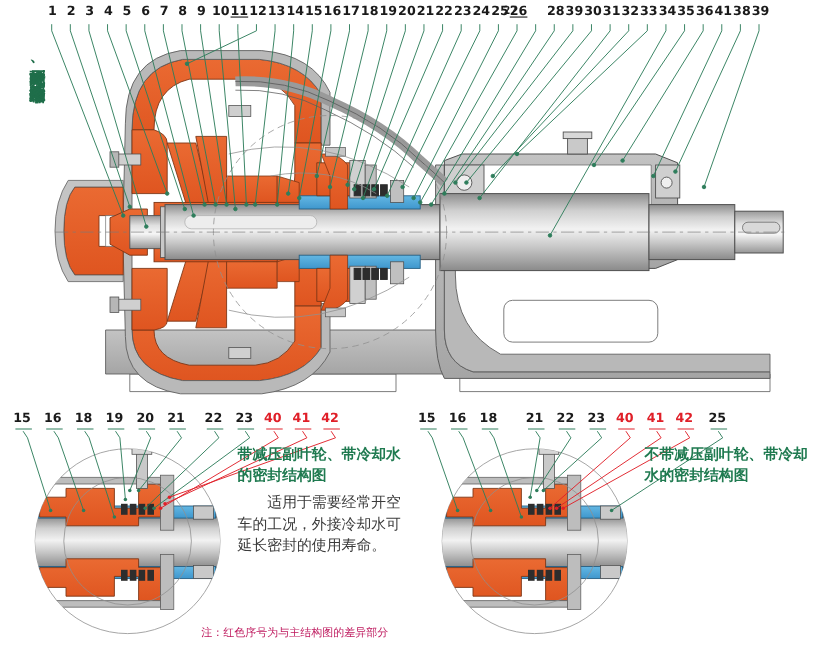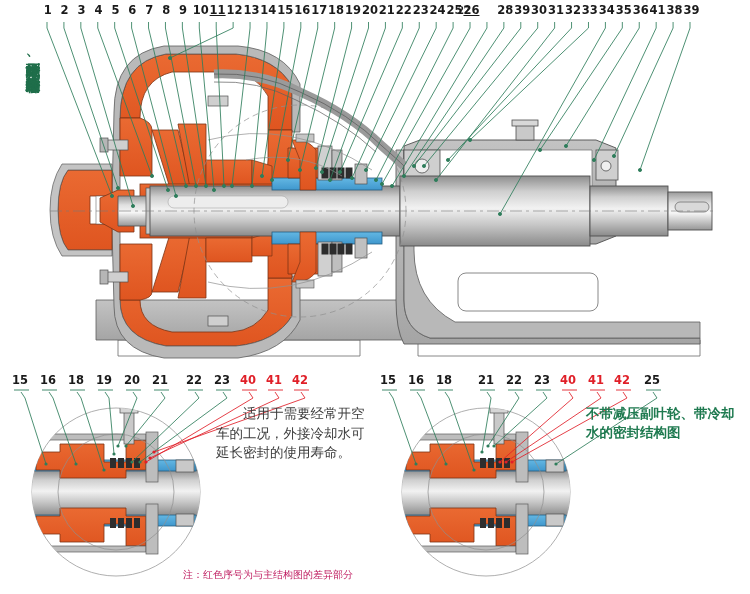--- a/index.html
+++ b/index.html
@@ -556,20 +556,21 @@
         <path d="M508,390 L523,390" stroke="#2e7d5b" stroke-width="0.9"></path>
         <path d="M536,390 L551,390" stroke="#2e7d5b" stroke-width="0.9"></path>
         <path d="M562,390 L577,390" stroke="#e01f28" stroke-width="0.9"></path>
         <path d="M590,390 L605,390" stroke="#e01f28" stroke-width="0.9"></path>
         <path d="M616,390 L631,390" stroke="#e01f28" stroke-width="0.9"></path>
         <path d="M646,390 L661,390" stroke="#2e7d5b" stroke-width="0.9"></path>
       </g>
   </svg>
 
   <div class="cap" style="left:216px; top:404px; width:150px;">
+    <div class="cap-head">带减压副叶轮、带冷却水的密封结构图</div>
     <div class="cap-body">适用于需要经常开空车的工况，外接冷却水可延长密封的使用寿命。</div>
   </div>
 
   <div class="cap" style="left:586px; top:404px; width:156px;">
     <div class="cap-head">不带减压副叶轮、带冷却水的密封结构图</div>
   </div>
 
   <div class="footnote">注：红色序号为与主结构图的差异部分</div>
 
 </div>

